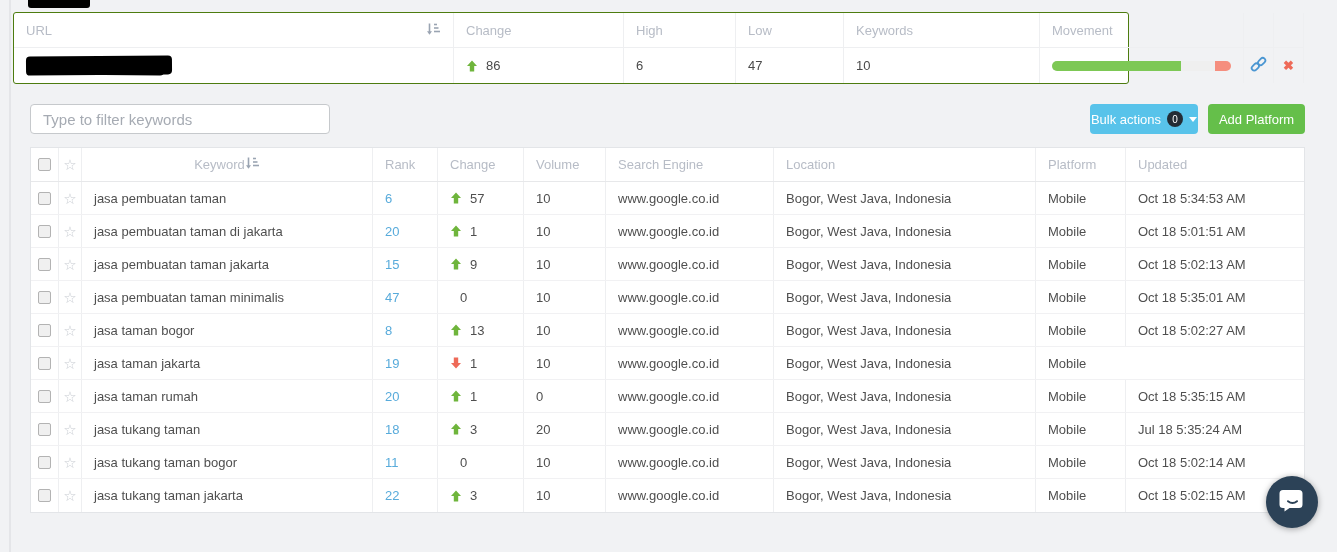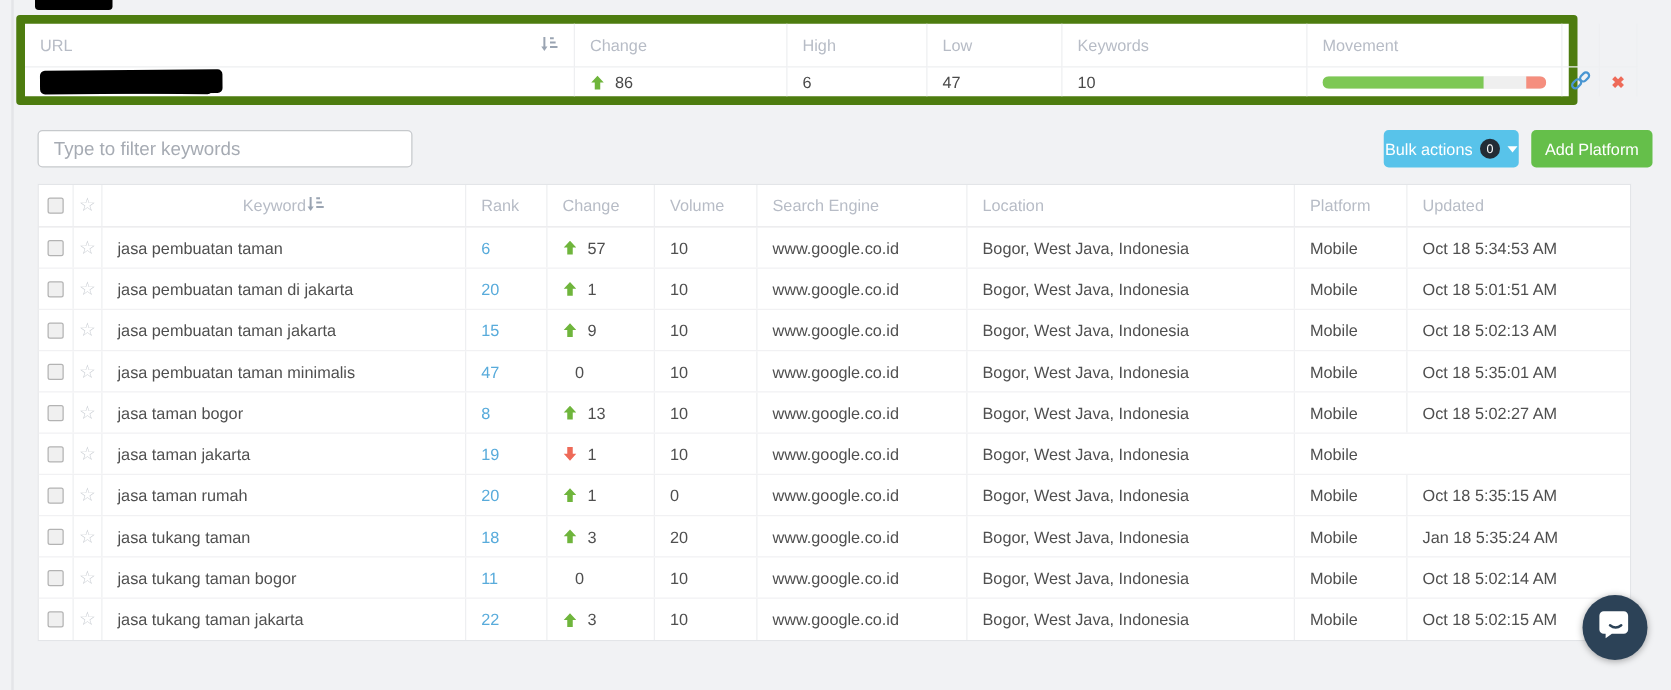--- a/index.html
+++ b/index.html
@@ -7,22 +7,22 @@
   html,body { background:#e9eaec; }
   .screen {
     position:relative; width:1337px; height:552px; overflow:hidden;
     background:#f1f2f4; font-family:"Liberation Sans", sans-serif;
   }
   .left-line { position:absolute; left:9px; top:0; width:2px; height:100%; background:#e4e5e8; }
   .top-smudge { position:absolute; left:28px; top:0; width:62px; height:8px; background:#000; border-radius:0 0 3px 3px; }
 
   
   .summary-card {
-    position:absolute; left:13px; top:12px; width:1249px; height:72px;
-    background:#fff; border:7px solid #4d7c0f; border-radius:3px;
+    position:absolute; left:13px; top:12px; width:1116px; height:72px;
+    background:#fff; border:1px solid #4d7c0f; border-radius:3px;
     display:grid;
     grid-template-columns:440px 170px 112px 108px 196px 204px 30px 30px 1fr;
     grid-template-rows:35px 1fr;
   }
   .s-cell {
     border-right:1px solid #eeeff1; padding:0 12px;
     display:flex; align-items:center; font-size:13px; color:#4a4a4a; overflow:hidden;
   }
   .s-cell.hdr { color:#b7bcc6; border-bottom:1px solid #eeeff1; }
   .s-cell.last { border-right:none; }
@@ -54,21 +54,21 @@
   .filter-input {
     position:absolute; left:30px; top:104px; width:300px; height:30px;
     border:1px solid #c6c9cc; border-radius:4px; padding:0 12px;
     font-size:15px; color:#555; background:#fff; outline:none;
     font-family:"Liberation Sans", sans-serif;
   }
   .filter-input::placeholder { color:#a6abb3; }
   .btn {
     position:absolute; top:104px; height:30px; border:none; border-radius:4px;
     color:#fff; font-size:13px; display:flex; align-items:center; justify-content:center;
-    gap:6px; cursor:pointer; font-family:"Liberation Sans", sans-serif;margin-left:17px;
+    gap:6px; cursor:pointer; font-family:"Liberation Sans", sans-serif;
   }
   .btn-bulk { left:1090px; width:108px; background:var(--bulk-button,#58c3ea); }
   .btn-add { left:1208px; width:97px; background:var(--add-button,#65bf4a); }
   .badge-count {
     width:16px; height:16px; border-radius:50%; background:#232c35; color:#fff;
     font-size:10px; display:flex; align-items:center; justify-content:center;
   }
   .caret-white {
     width:0; height:0; border-left:4px solid transparent; border-right:4px solid transparent;
     border-top:5px solid #fff;
@@ -415,21 +415,21 @@
                 <path d="M6 .5 L11 6 H8.2 V11.5 H3.8 V6 H1 Z"></path>
               </svg>
         </span>
 
         <span class="chg-num">3</span>
       </div>
       <div class="t-cell">20</div>
       <div class="t-cell">www.google.co.id</div>
       <div class="t-cell">Bogor, West Java, Indonesia</div>
       <div class="t-cell">Mobile</div>
-      <div class="t-cell">Jan 18 5:35:24 AM</div>
+      <div class="t-cell">Jul 18 5:35:24 AM</div>
     </div>
         <div class="t-row">
       <div class="t-cell ctr">
         <span class="checkbox"></span>
       </div>
       <div class="t-cell ctr">
         <span class="star">☆</span>
       </div>
       <div class="t-cell">jasa tukang taman bogor</div>
       <div class="t-cell">

